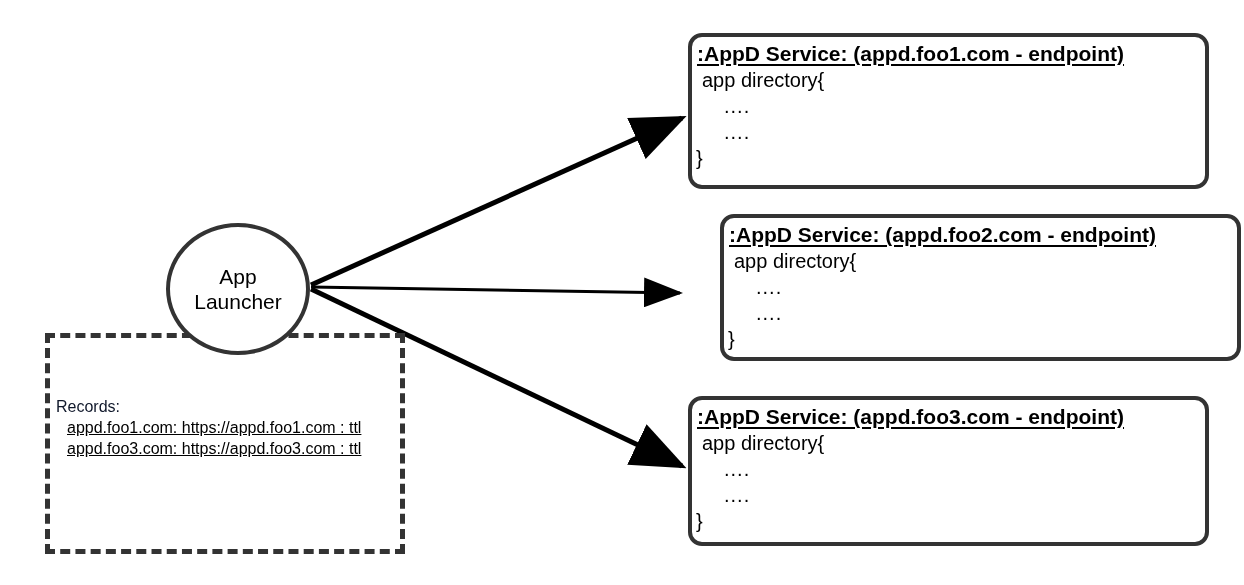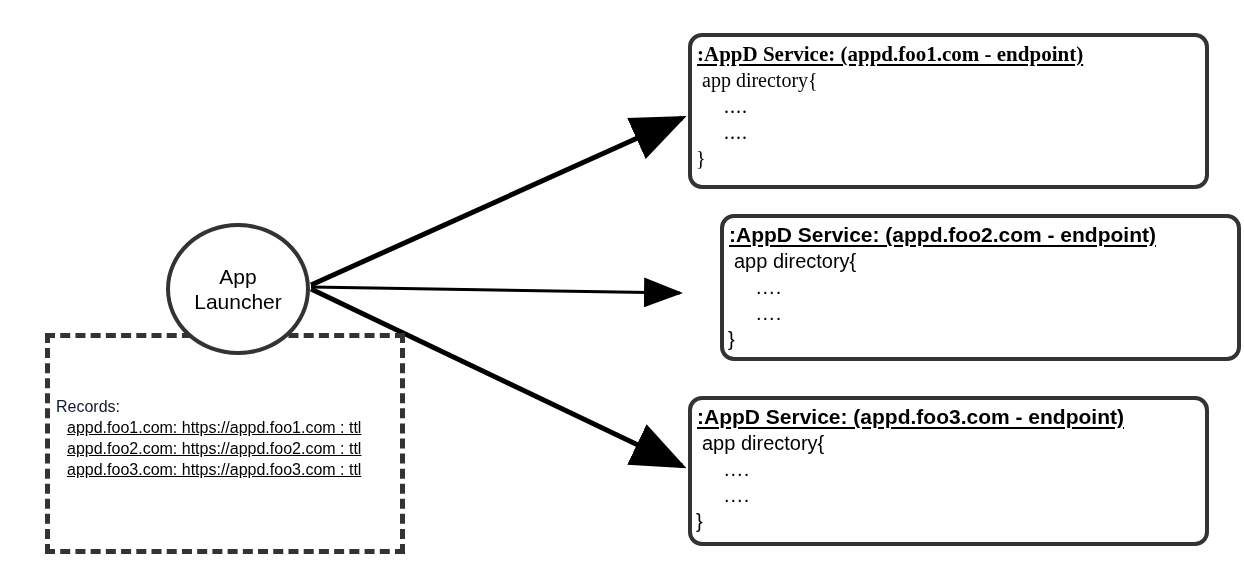--- a/index.html
+++ b/index.html
@@ -140,30 +140,29 @@
     <line x1="311" y1="285" x2="682" y2="118" stroke="#000000" stroke-width="5" marker-end="url(#ah)"></line>
     <line x1="311" y1="287" x2="680" y2="293" stroke="#000000" stroke-width="3" marker-end="url(#ah-thin)"></line>
     <line x1="311" y1="289" x2="682" y2="466" stroke="#000000" stroke-width="5" marker-end="url(#ah)"></line>
   </svg>
 
   <div class="records-box"></div>
 
   <div class="records-text">
     <div class="records-title">Records:</div>
     <div class="records-entry">appd.foo1.com: https://appd.foo1.com : ttl</div>
-    <div class="records-entry">appd.foo2.com: https://appd.foo2.com : ttl</div>
     <div class="records-entry">appd.foo3.com: https://appd.foo3.com : ttl</div>
   </div>
 
   <div class="launcher">
     <div class="launcher-line">App</div>
     <div class="launcher-line">Launcher</div>
   </div>
 
-  <div class="service-box" style="top:33px; height:156px;font-family:Liberation Serif, serif;">
+  <div class="service-box" style="top:33px; height:156px;">
     <span class="svc-title">:AppD Service: (appd.foo1.com - endpoint)</span>
     <span class="svc-body-line">app directory{</span>
     <span class="svc-body-line indent">....</span>
     <span class="svc-body-line indent">....</span>
     <span class="svc-body-line close">}</span>
   </div>
 
   <div class="service-box" style="top:214px; height:147px;margin-left:32px;">
     <span class="svc-title">:AppD Service: (appd.foo2.com - endpoint)</span>
     <span class="svc-body-line">app directory{</span>

